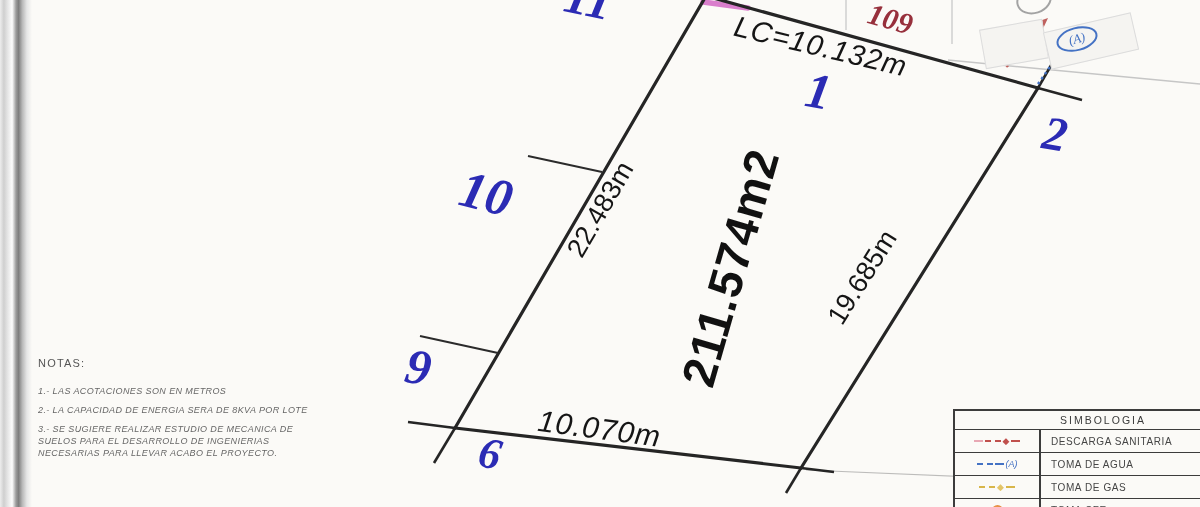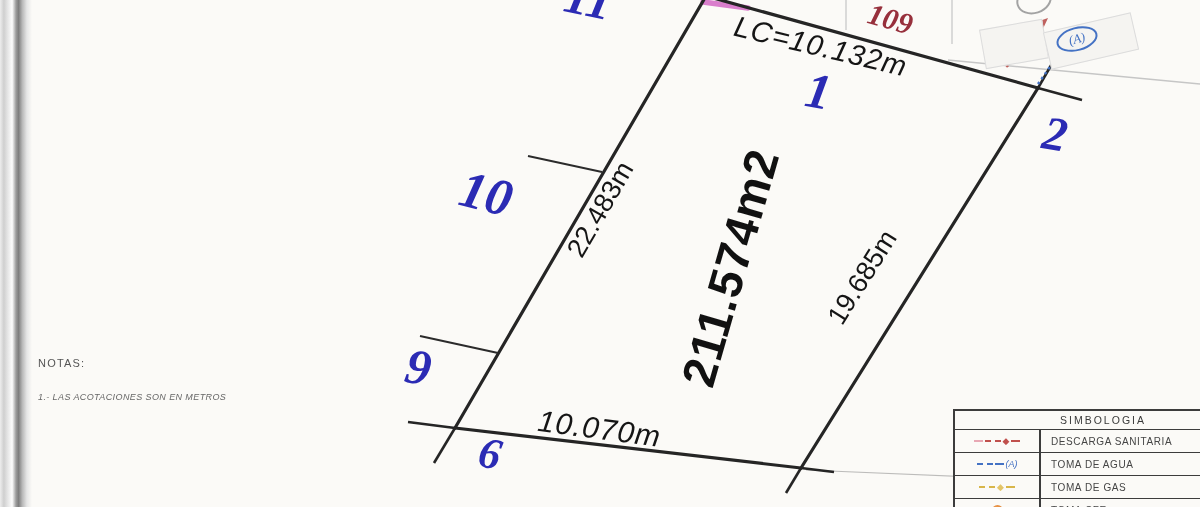--- a/index.html
+++ b/index.html
@@ -50,21 +50,21 @@
     justify-content:center;font-family:"Liberation Serif",serif;font-style:italic;
     font-size:13px;color:#4472c4;box-sizing:border-box;
   }
   
   .partial-glyph{
     position:absolute;left:1016px;top:-14px;width:32px;height:24px;
     border:2.5px solid #a3a3a3;border-radius:50%;transform:rotate(-18deg);
   }
   
   .notes{position:absolute;left:38px;top:357px;width:392px;color:#666;}
-  .notes-title{font-size:11px;letter-spacing:1.2px;color:#555;margin-bottom:23px;}
+  .notes-title{font-size:11px;letter-spacing:1.2px;color:#555;margin-bottom:17px;}
   .note-item{font-size:9px;line-height:1.32;letter-spacing:.4px;margin-bottom:7px;
     white-space:pre-line;font-style:italic;}
   
   .legend{
     position:absolute;left:953px;top:409px;width:300px;
     border:2px solid #3c3c3c;background:#fbfaf7;box-sizing:border-box;
   }
   .legend-header{
     height:18px;border-bottom:1.5px solid #3c3c3c;display:flex;align-items:center;
     justify-content:center;font-size:10.5px;letter-spacing:2px;color:#3a3a3a;
@@ -150,20 +150,24 @@
 
   <div class="abs dim dim-top">LC=10.132m</div>
   <div class="abs dim dim-left">22.483m</div>
   <div class="abs dim dim-right">19.685m</div>
   <div class="abs dim dim-bottom">10.070m</div>
   <div class="abs area-label">211.574m2</div>
 
   <div class="notes">
     <div class="notes-title">NOTAS:</div>
     <div class="note-item">1.- LAS ACOTACIONES SON EN METROS</div>
+    <div class="note-item">2.- LA CAPACIDAD DE ENERGIA SERA DE 8KVA POR LOTE</div>
+    <div class="note-item">3.- SE SUGIERE REALIZAR ESTUDIO DE MECANICA DE
+SUELOS PARA EL DESARROLLO DE INGENIERIAS
+NECESARIAS PARA LLEVAR ACABO EL PROYECTO.</div>
   </div>
 
   <div class="legend">
     <div class="legend-header">SIMBOLOGIA</div>
 
     <div class="legend-row">
       <div class="sym-cell">
         <span class="dashline pink short"></span>
         <span class="dashline"></span>
         <span class="diamond">◆</span>

